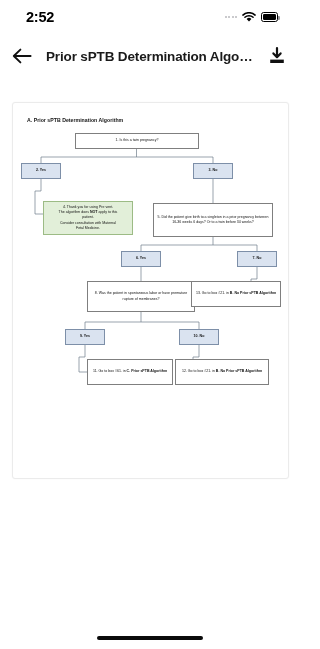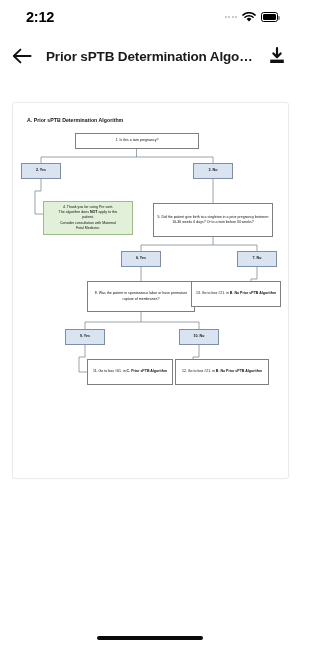--- a/index.html
+++ b/index.html
@@ -82,21 +82,21 @@
     position:absolute; left:50%; bottom:9px; transform:translateX(-50%);
     width:106px; height:4px; background:#0a0a0a; border-radius:3px;
   }
 </style>
 </head>
 <body>
 
 <div class="phone">
 
   <div class="statusbar">
-    <div class="status-time">2:12</div>
+    <div class="status-time">2:52</div>
     <div class="status-right">
       <span class="sig-dots">
           <i></i>
           <i></i>
           <i></i>
           <i></i>
         </span>
       <span class="wifi">
         <svg width="14" height="11" viewBox="0 0 14 11">
           <path d="M7 9.6 L4.6 6.9 a3.6 3.6 0 0 1 4.8 0 Z" fill="#000"></path>

